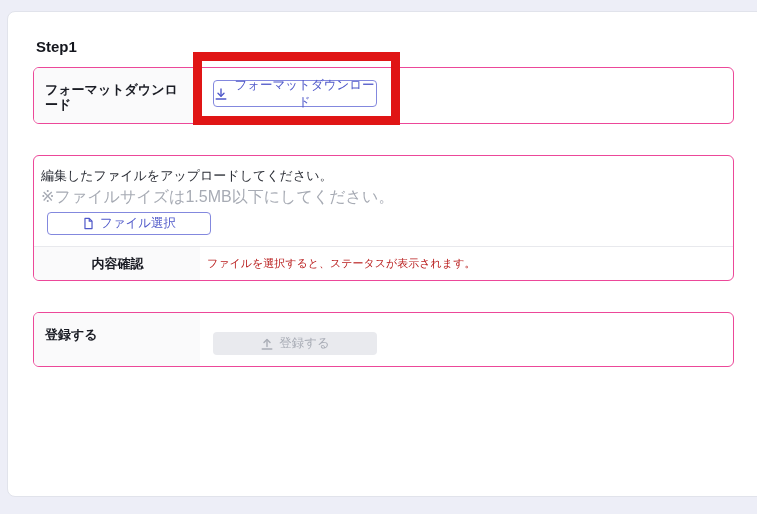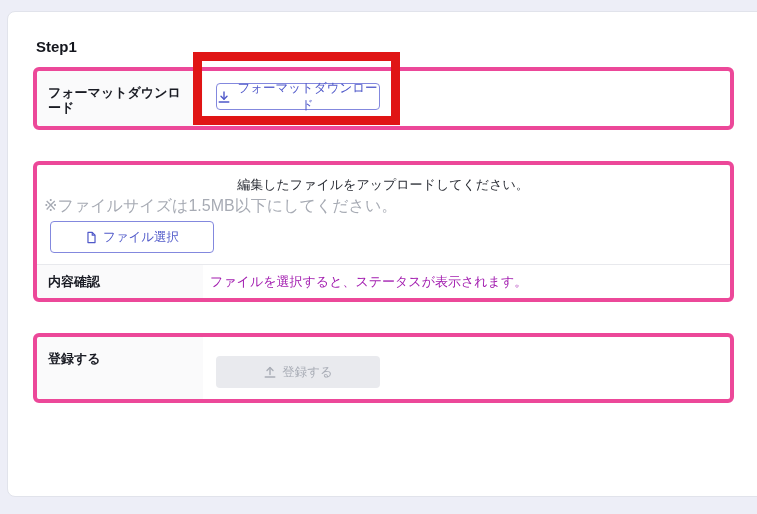--- a/index.html
+++ b/index.html
@@ -13,40 +13,40 @@
   .card {
     position: absolute; left: 7px; top: 11px; width: 760px; height: 486px;
     background: #ffffff; border: 1px solid #e1e3eb; border-radius: 8px;
     padding: 26px 24px 0 25px;
   }
   .section { margin-bottom: 31px; }
   .step-heading {
     margin: 0 0 12px 3px; font-size: 15px; line-height: 17px;
     font-weight: bold; color: #14161d;
   }
-  .tbl { width: 701px; border: 4px solid #ec4899; border-radius: 6px; background: #fff; }
+  .tbl { width: 701px; border: 1px solid #ec4899; border-radius: 6px; background: #fff; }
   .row { display: flex; align-items: stretch; }
   .row + .row { border-top: 1px solid #e8e9ed; }
   .cell-label {
     width: 166px; flex: 0 0 166px; background: #fafafb;
     padding: 14px 10px 11px 11px; font-size: 13px; line-height: 15px;
     font-weight: bold; color: #1a1c24;
   }
   .row:first-child .cell-label { border-radius: 5px 0 0 0; }
   .row:last-child .cell-label { border-radius: 0 0 0 5px; }
   .row:only-child .cell-label { border-radius: 5px 0 0 5px; }
   .cell-content { flex: 1 1 auto; padding: 11px 8px 11px 7px; }
-  .row.compact .cell-label { padding-top: 9px; padding-bottom: 9px; }
+  .row.compact .cell-label { padding-top: 9px; padding-bottom: 9px; text-align: center; }
   .row.compact .cell-content { padding-top: 9px; padding-bottom: 9px; }
-  .content-text { font-size: 13px; line-height: 18px; color: #2a2d35; text-align: center; }
-  .muted-text { font-size: 13px; line-height: 15px; color: #a21caf; }
+  .content-text { font-size: 13px; line-height: 18px; color: #2a2d35; }
+  .muted-text { font-size: 11px; line-height: 15px; color: #b91c1c; }
   .note-text { font-size: 16px; line-height: 14px; color: #a7abb4; margin-top: 5px; }
   .btn {
     display: inline-flex; align-items: center; justify-content: center;
-    width: 164px; height: 32px; margin: 8px 0 0 6px; padding: 0;
+    width: 164px; height: 23px; margin: 8px 0 0 6px; padding: 0;
     border-radius: 4px; font-size: 12.5px; gap: 5px; cursor: pointer;
     font-family: inherit; background: #ffffff;
   }
   .btn .icon { display: inline-flex; }
   .btn-outline { border: 1px solid #8388de; color: #4f58c9; }
   .btn-tall { height: 27px; margin-top: 1px; }
   .btn-disabled {
     border: none; background: #e9eaee; color: #a9adb6; cursor: default;
   }
   .step1-content { padding-top: 12px; padding-bottom: 12px; }

